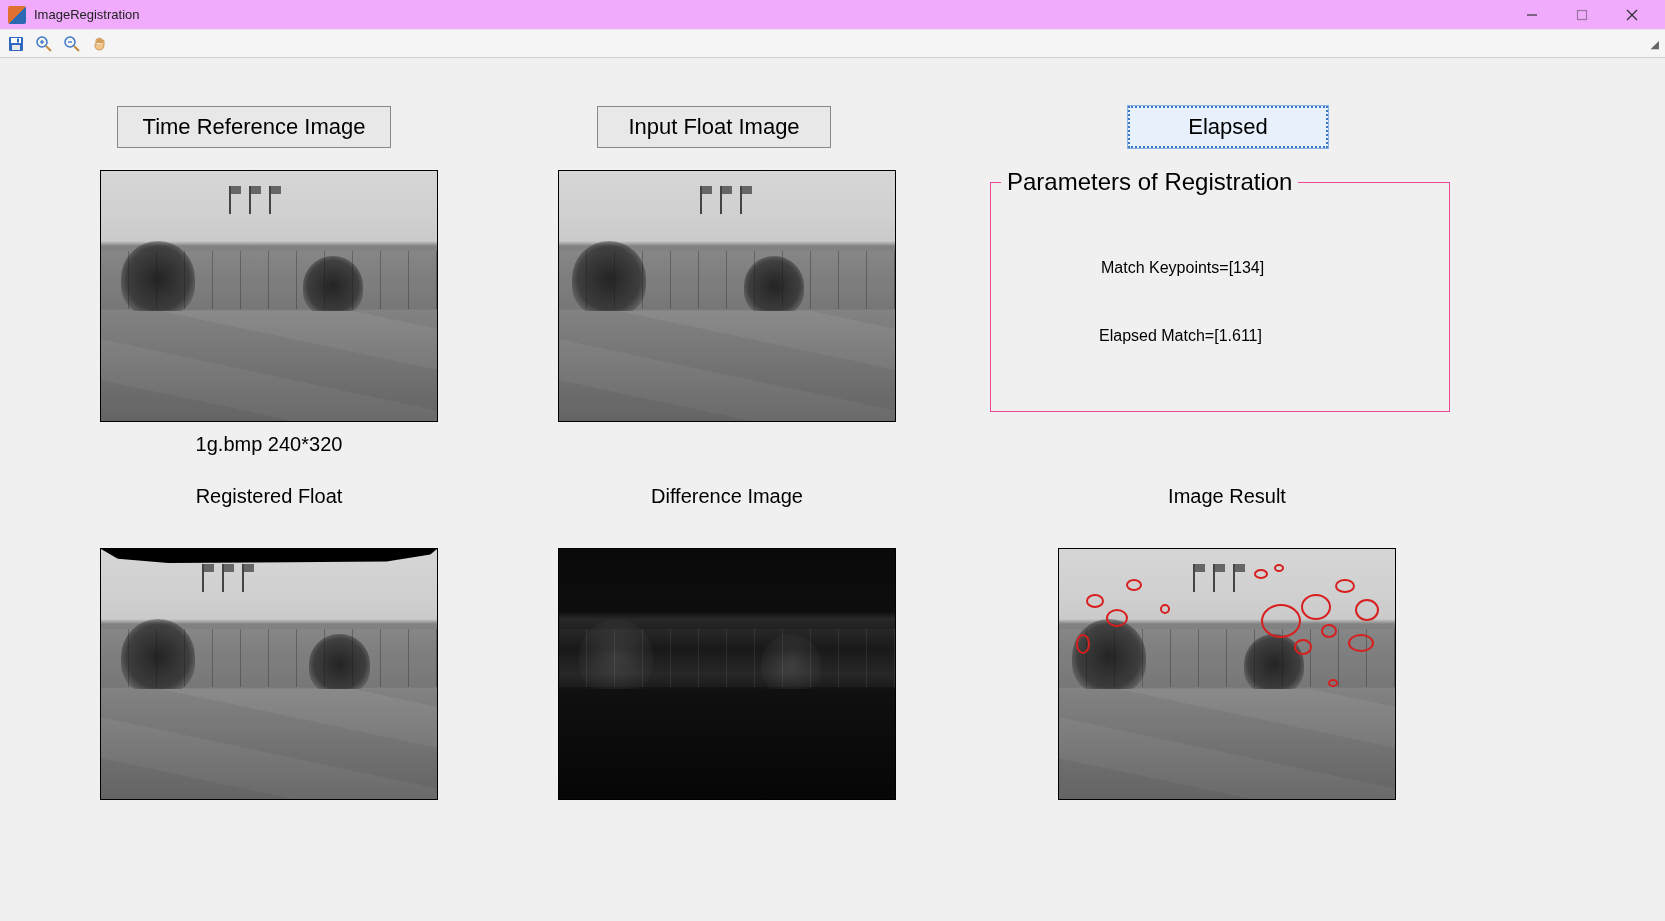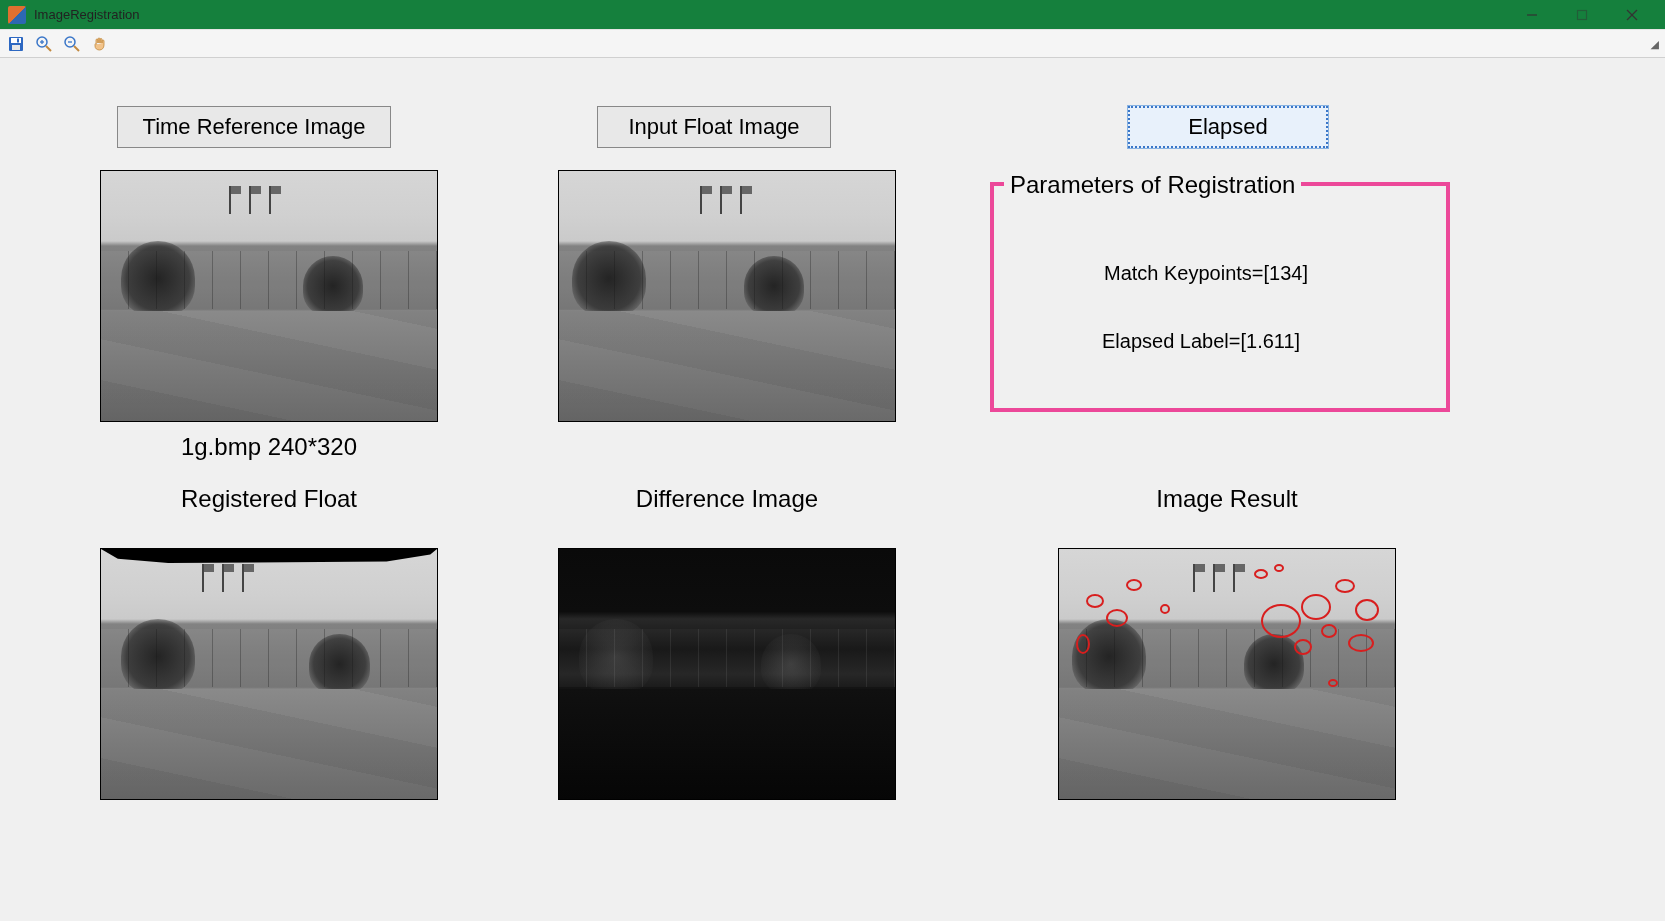--- a/index.html
+++ b/index.html
@@ -6,21 +6,21 @@
   body {
     font-family: Arial, "Helvetica Neue", sans-serif;
     background: #f0f0f0;
     width: 1665px;
     height: 921px;
     overflow: hidden;
     position: relative;
   }
   .titlebar {
     height: 30px;
-    background: #15803d;
+    background: #f0abfc;
     display: flex;
     align-items: center;
     padding: 0 8px;
     border-bottom: 1px solid #e5e5e5;
   }
   .titlebar .app-icon {
     width: 18px; height: 18px;
     background: linear-gradient(135deg,#e07030 0 50%,#2d68b2 50% 100%);
     border-radius: 2px;
     margin-right: 8px;
@@ -134,40 +134,40 @@
   }
   .label-marks {
     position:absolute; inset:0; pointer-events:none;
   }
   .mark {
     position:absolute; border:2px solid #d81e1e; border-radius:50%;
   }
 
   .caption {
     position: absolute;
-    font-size: 24px;
+    font-size: 20px;
     color: #000;
     text-align: center;
   }
 
   .param-box {
     position: absolute;
-    border: 4px solid #ec4899;
+    border: 1px solid #ec4899;
     padding: 0;
   }
   .param-box .legend {
     position: absolute; top: -15px; left: 10px;
     background: #f0f0f0;
     padding: 0 6px;
     font-size: 24px;
     color: #000;
   }
   .param-box .row {
     position: absolute;
-    font-size: 20px;
+    font-size: 16px;
     color: #000;
     white-space: nowrap;
   }
 
   .watermark {
     position: absolute;
     right: 28px; bottom: 20px;
     display: flex; align-items: center; gap: 10px;
     color: #fff;
     text-shadow: 0 0 6px rgba(0,0,0,0.7), 0 1px 2px rgba(0,0,0,0.9);
@@ -299,21 +299,21 @@
     <div class="tree" style="left:55%; width:18%; height:24%"></div>
     <div class="ground"></div>
   </div>
 
   <div class="param-box" style="left:990px; top:124px; width:460px; height:230px;">
     <div class="legend">Parameters of Registration</div>
     <div class="row" style="left:110px; top:76px;">
       <span>Match Keypoints=</span><span>[134]</span>
     </div>
     <div class="row" style="left:108px; top:144px;">
-      <span>Elapsed Label=</span><span>[1.611]</span>
+      <span>Elapsed Match=</span><span>[1.611]</span>
     </div>
   </div>
 
   <div class="caption" style="left:100px; top:427px; width:338px;">Registered Float</div>
   <div class="caption" style="left:558px; top:427px; width:338px;">Difference Image</div>
   <div class="caption" style="left:1058px; top:427px; width:338px;">Image Result</div>
 
   <div class="img-panel reg" style="left:100px; top:490px; width:338px; height:252px;">
     <div class="reg-black-corner"></div>
     <div class="flags" style="left:30%">

